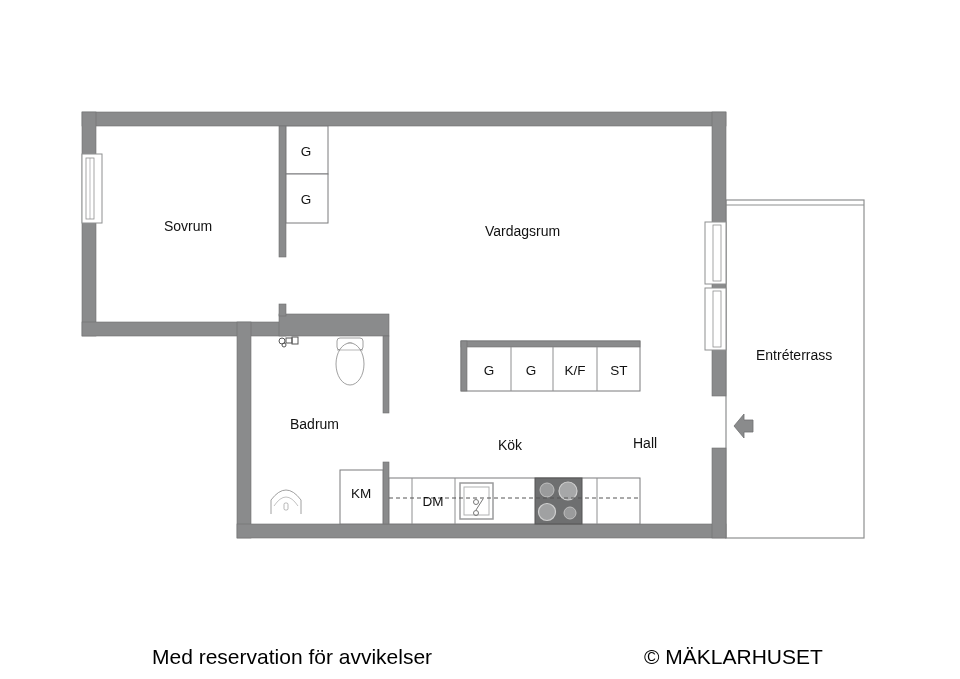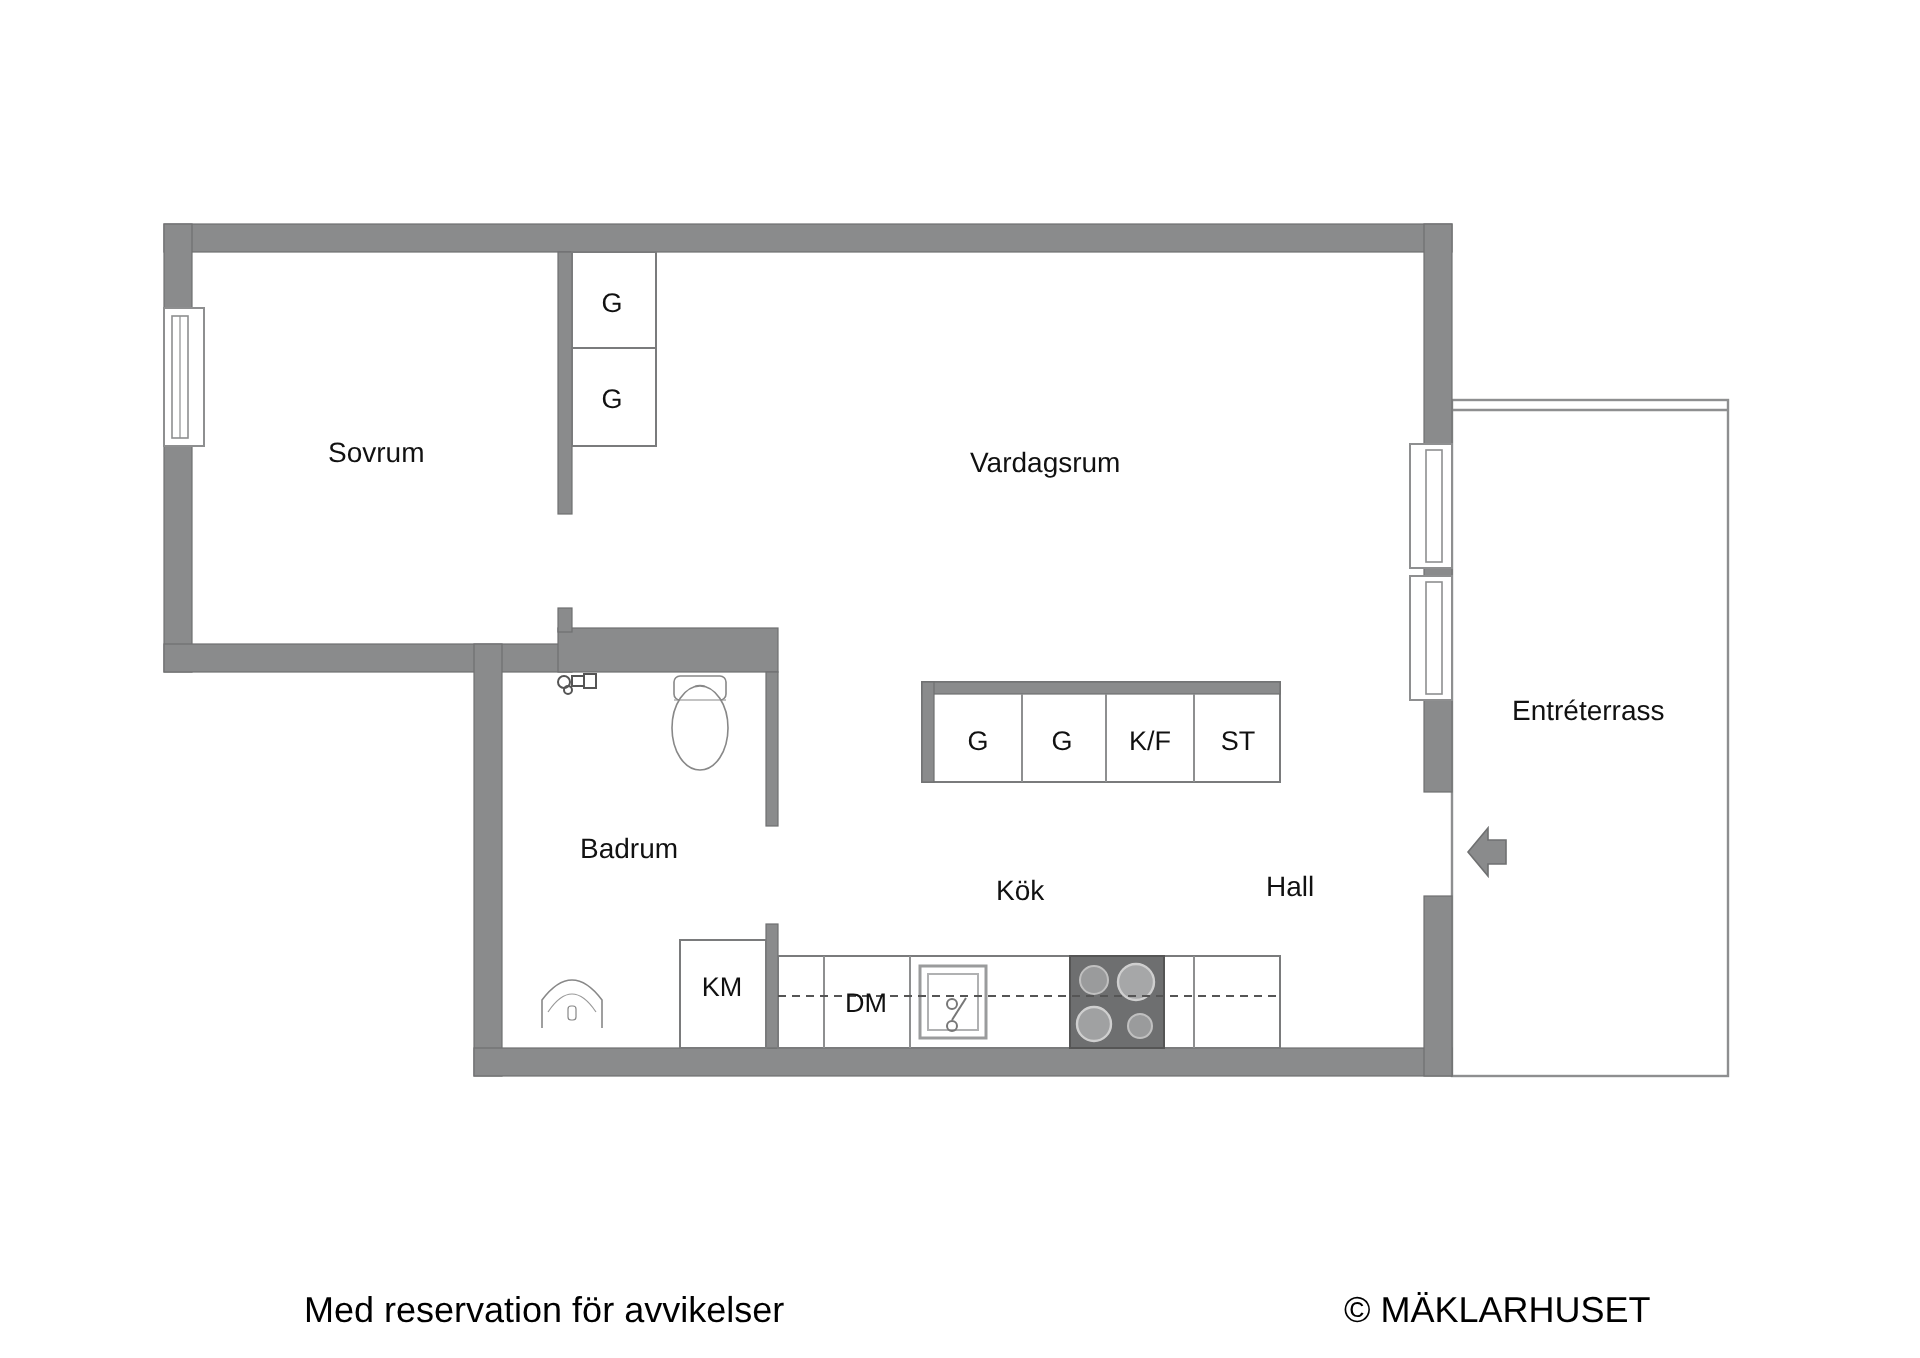--- a/index.html
+++ b/index.html
@@ -3,21 +3,21 @@
 <meta charset="utf-8">
 <style>
   html,body{margin:0;padding:0;background:#ffffff;}
   body{width:960px;height:679px;position:relative;overflow:hidden;font-family:"Liberation Sans",sans-serif;}
   svg{position:absolute;left:0;top:0;}
   .wall{fill:#8a8b8c;stroke:#6f7071;stroke-width:0.6;}
   .line{fill:#ffffff;stroke:#7a7b7c;stroke-width:1;}
   .thin{fill:none;stroke:#8e8f90;stroke-width:1;}
   .label{font-family:"Liberation Sans",sans-serif;font-size:14px;fill:#111111;}
   .clabel{font-family:"Liberation Sans",sans-serif;font-size:13.5px;fill:#111111;text-anchor:middle;}
-  .footer{position:absolute;font-family:"Liberation Sans",sans-serif;font-size:18px;color:#000;top:645px;}
+  .footer{position:absolute;font-family:"Liberation Sans",sans-serif;font-size:21px;color:#000;top:645px;}
 </style>
 </head>
 <body>
 
 <svg width="960" height="679" viewBox="0 0 960 679">
 
   <g>
     <rect x="726" y="200" width="138" height="338" fill="#fff" stroke="#8e8f90" stroke-width="1.2"></rect>
     <line x1="726" y1="205" x2="864" y2="205" stroke="#8e8f90" stroke-width="1.2"></line>
   </g>
@@ -134,13 +134,13 @@
 
   <text class="label" x="164" y="231">Sovrum</text>
   <text class="label" x="485" y="236">Vardagsrum</text>
   <text class="label" x="290" y="429">Badrum</text>
   <text class="label" x="498" y="450">Kök</text>
   <text class="label" x="633" y="448">Hall</text>
   <text class="label" x="756" y="360">Entréterrass</text>
 </svg>
 
 <div class="footer" style="left:152px;">Med reservation för avvikelser</div>
-<div class="footer" style="left:672px;">© MÄKLARHUSET</div>
+<div class="footer" style="left:644px;">© MÄKLARHUSET</div>
 
 </body></html>

